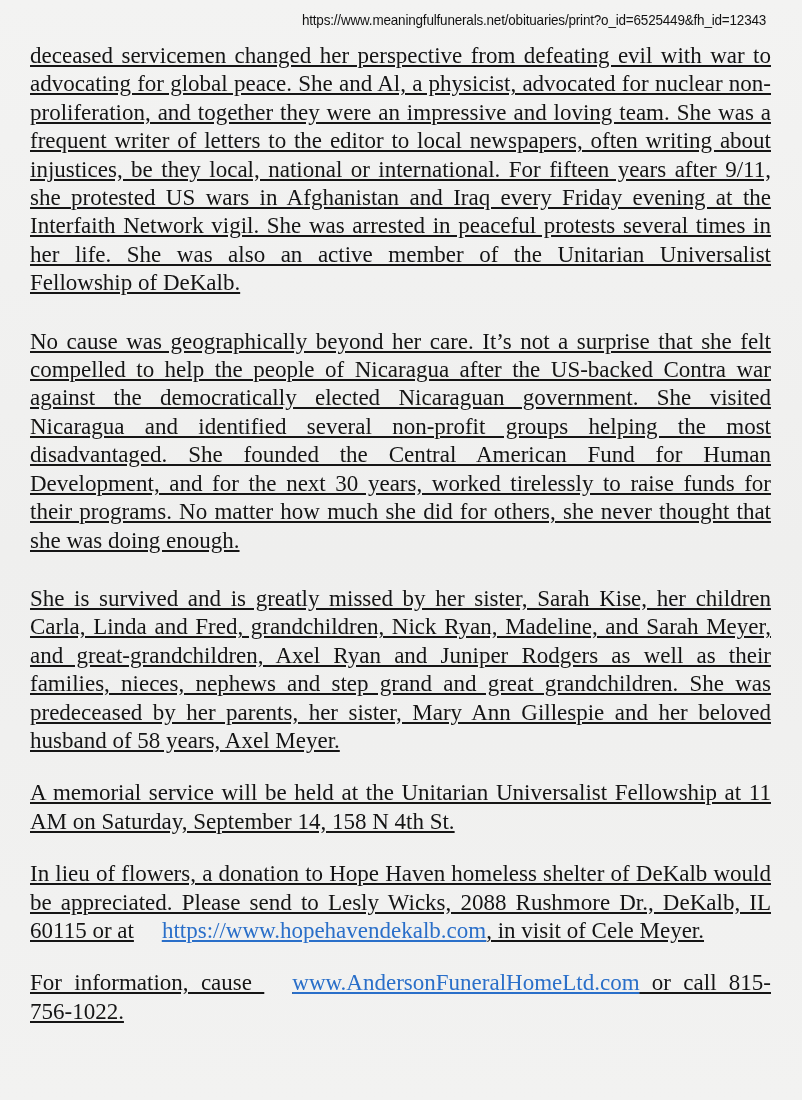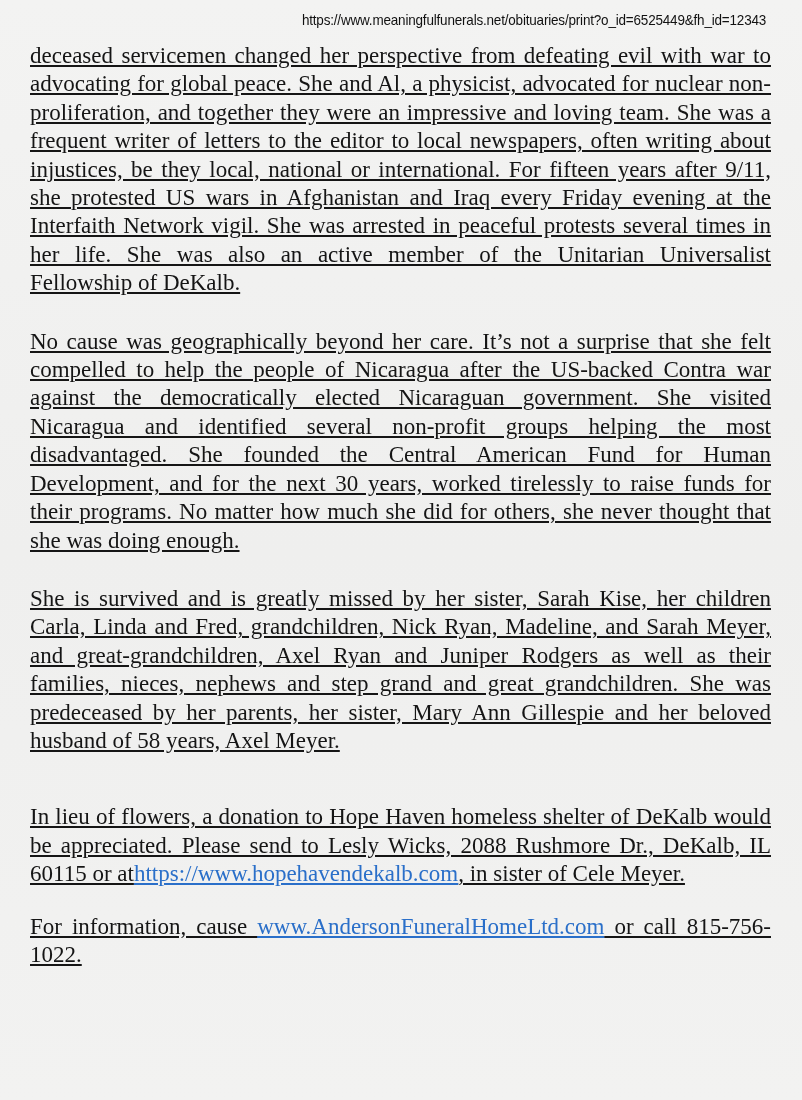--- a/index.html
+++ b/index.html
@@ -46,38 +46,40 @@
       margin: 0;
       text-align: justify;
       text-align-last: left;
       text-decoration: underline;
     }
     .gap-lg { height: 30px; }
     .gap-md { height: 24px; }
     .link {
       color: #2a6fc9;
       text-decoration: underline;
+      margin-left: 28px;
     }
   </style>
 </head>
 <body>
 
 <div class="page">
   <div class="header-url">https://www.meaningfulfunerals.net/obituaries/print?o_id=6525449&amp;fh_id=12343</div>
 
   <div class="content">
     <p class="para">deceased servicemen changed her perspective from defeating evil with war to advocating for global peace. She and Al, a physicist, advocated for nuclear non-proliferation, and together they were an impressive and loving team. She was a frequent writer of letters to the editor to local newspapers, often writing about injustices, be they local, national or international. For fifteen years after 9/11, she protested US wars in Afghanistan and Iraq every Friday evening at the Interfaith Network vigil. She was arrested in peaceful protests several times in her life. She was also an active member of the Unitarian Universalist Fellowship of DeKalb.</p>
     <div class="gap-lg"></div>
 
     <p class="para">No cause was geographically beyond her care. It’s not a surprise that she felt compelled to help the people of Nicaragua after the US-backed Contra war against the democratically elected Nicaraguan government. She visited Nicaragua and identified several non-profit groups helping the most disadvantaged. She founded the Central American Fund for Human Development, and for the next 30 years, worked tirelessly to raise funds for their programs. No matter how much she did for others, she never thought that she was doing enough.</p>
     <div class="gap-lg"></div>
 
     <p class="para">She is survived and is greatly missed by her sister, Sarah Kise, her children Carla, Linda and Fred, grandchildren, Nick Ryan, Madeline, and Sarah Meyer, and great-grandchildren, Axel Ryan and Juniper Rodgers as well as their families, nieces, nephews and step grand and great grandchildren. She was predeceased by her parents, her sister, Mary Ann Gillespie and her beloved husband of 58 years, Axel Meyer.</p>
     <div class="gap-md"></div>
 
+    <p class="para">A memorial service will be held at the Unitarian Universalist Fellowship at 11 AM on Saturday, September 14, 158 N 4th St.</p>
     <div class="gap-md"></div>
 
-    <p class="para"><span>In lieu of flowers, a donation to Hope Haven homeless shelter of DeKalb would be appreciated. Please send to Lesly Wicks, 2088 Rushmore Dr., DeKalb, IL 60115 or at</span><a class="link">https://www.hopehavendekalb.com</a><span>, in sister of Cele Meyer.</span></p>
+    <p class="para"><span>In lieu of flowers, a donation to Hope Haven homeless shelter of DeKalb would be appreciated. Please send to Lesly Wicks, 2088 Rushmore Dr., DeKalb, IL 60115 or at</span><a class="link">https://www.hopehavendekalb.com</a><span>, in visit of Cele Meyer.</span></p>
     <div class="gap-md"></div>
 
     <p class="para"><span>For information, cause </span><a class="link">www.AndersonFuneralHomeLtd.com</a><span> or call 815-756-1022.</span></p>
   </div>
 </div>
 
 </body></html>

